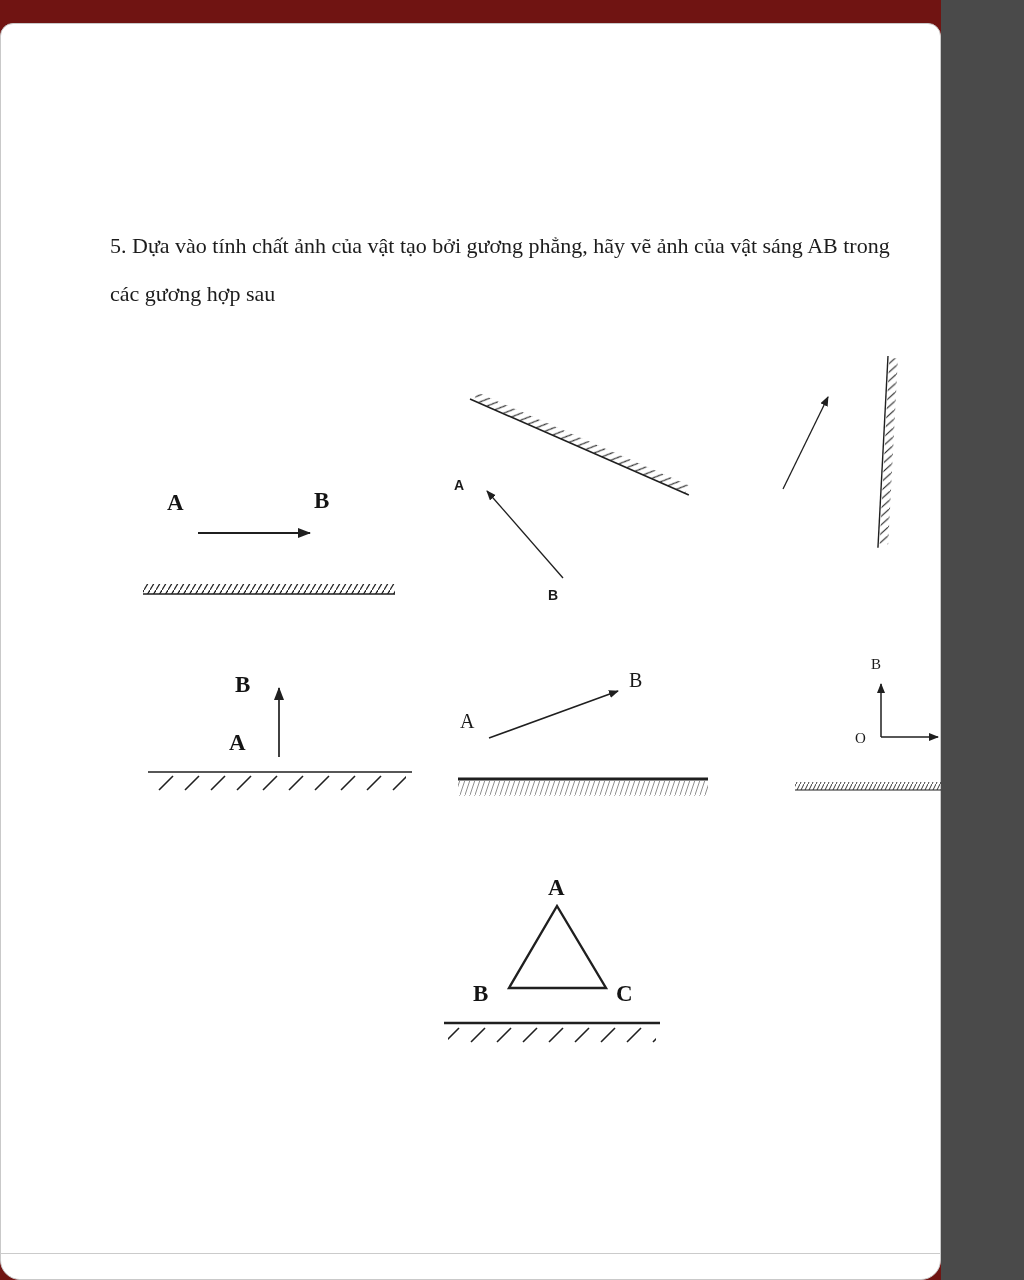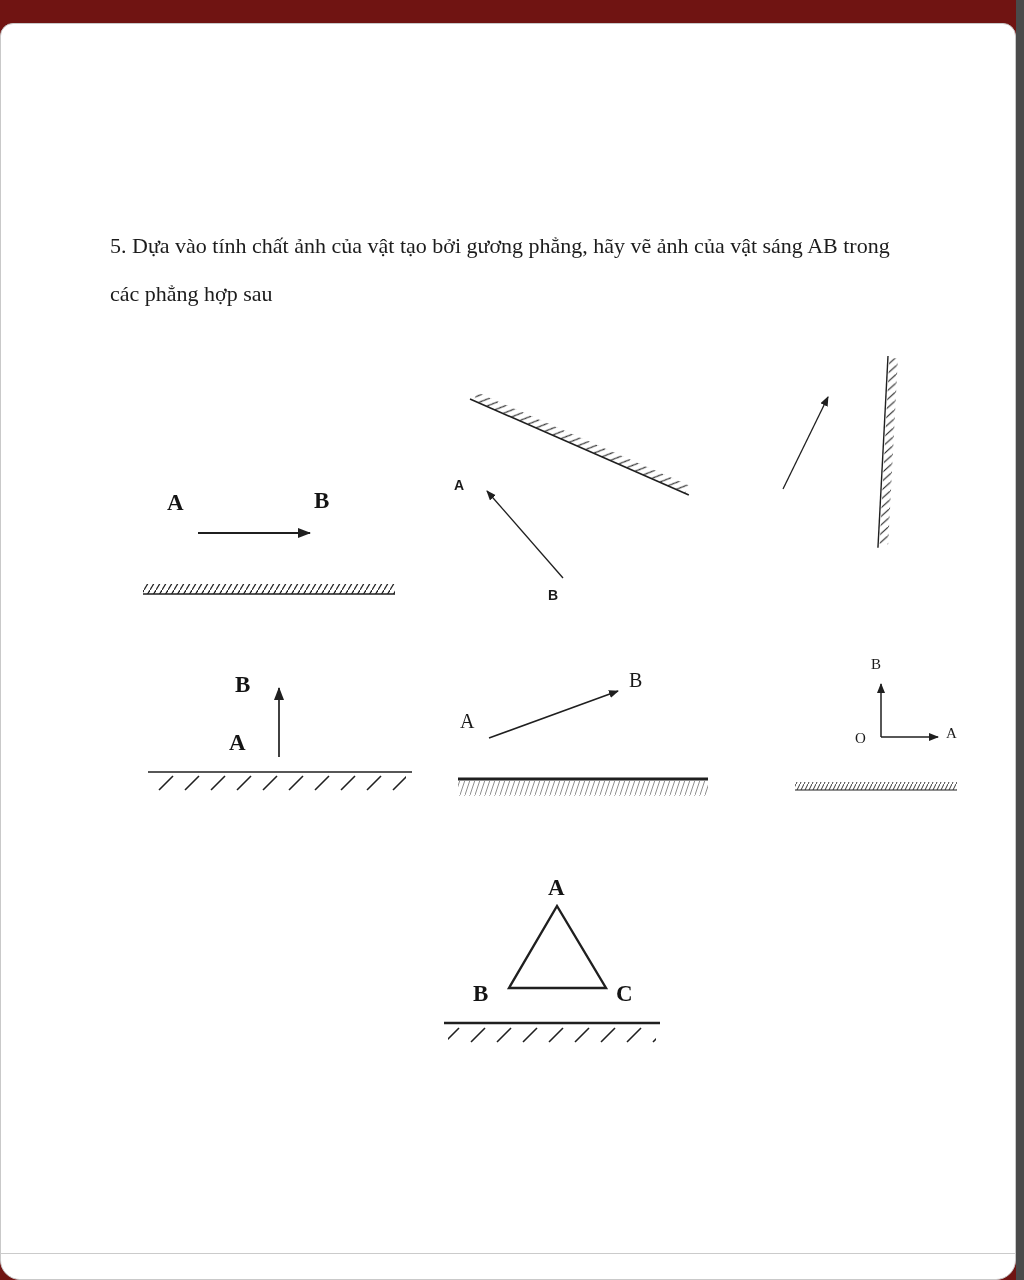--- a/index.html
+++ b/index.html
@@ -1,17 +1,17 @@
 <!DOCTYPE html>
 <html><head>
 <meta charset="utf-8">
 <style>
   html,body{margin:0;padding:0;background:#4a4a4a;}
   .page{
-    position:relative;width:1016px;height:1280px;overflow:hidden;
+    position:relative;width:941px;height:1280px;overflow:hidden;
     background:#701412; 
     font-family:"Liberation Serif","DejaVu Serif",serif;
   }
   .sheet{
     position:absolute;left:0;right:0;top:23px;bottom:0;
     background:#ffffff;
     border:1px solid #c9c9c9;
     border-radius:13px 13px 20px 20px;
     box-sizing:border-box;
   }
@@ -34,21 +34,21 @@
 </head>
 <body>
 
 <div class="page">
 
   <div class="sheet"></div>
   <div class="bottom-divider"></div>
 
   <div class="problem-text">
     <div>5. Dựa vào tính chất ảnh của vật tạo bởi gương phẳng, hãy vẽ ảnh của vật sáng AB trong</div>
-    <div>các phẳng hợp sau</div>
+    <div>các gương hợp sau</div>
   </div>
 
   <svg class="canvas" width="1024" height="1280" viewBox="0 0 1024 1280">
     <defs>
       <marker id="ahBig" markerUnits="userSpaceOnUse" markerWidth="14" markerHeight="11" refX="12" refY="5" orient="auto">
         <path d="M0,0 L13,5 L0,10 Z" fill="#1f1f1f"></path>
       </marker>
       <marker id="ahSmall" markerUnits="userSpaceOnUse" markerWidth="11" markerHeight="9" refX="9" refY="4" orient="auto">
         <path d="M0,0 L10,4 L0,8 Z" fill="#1f1f1f"></path>
       </marker>

